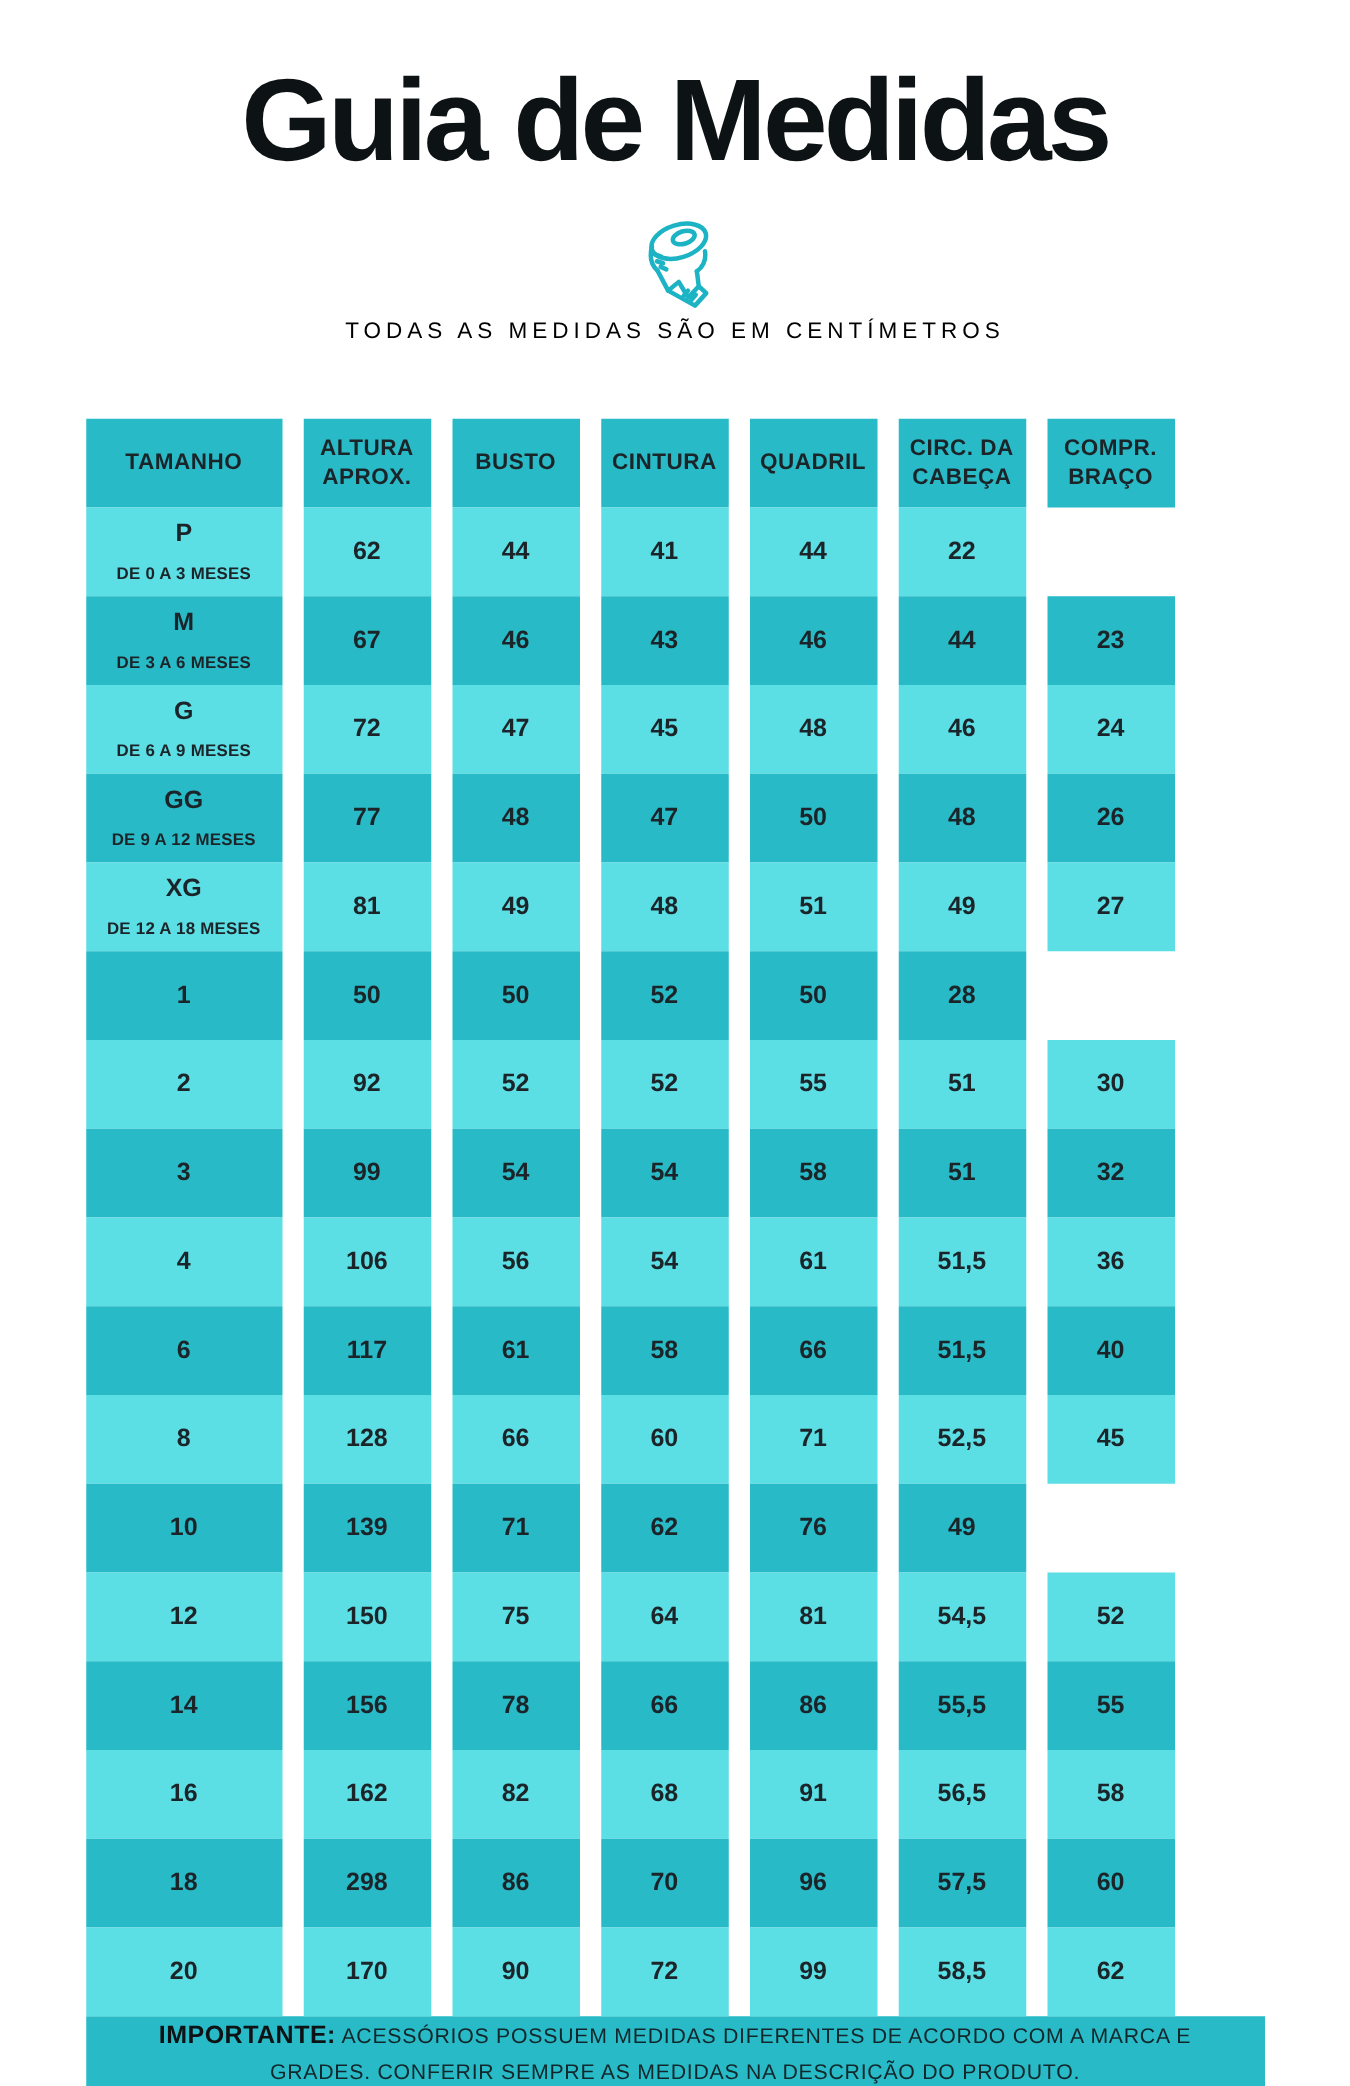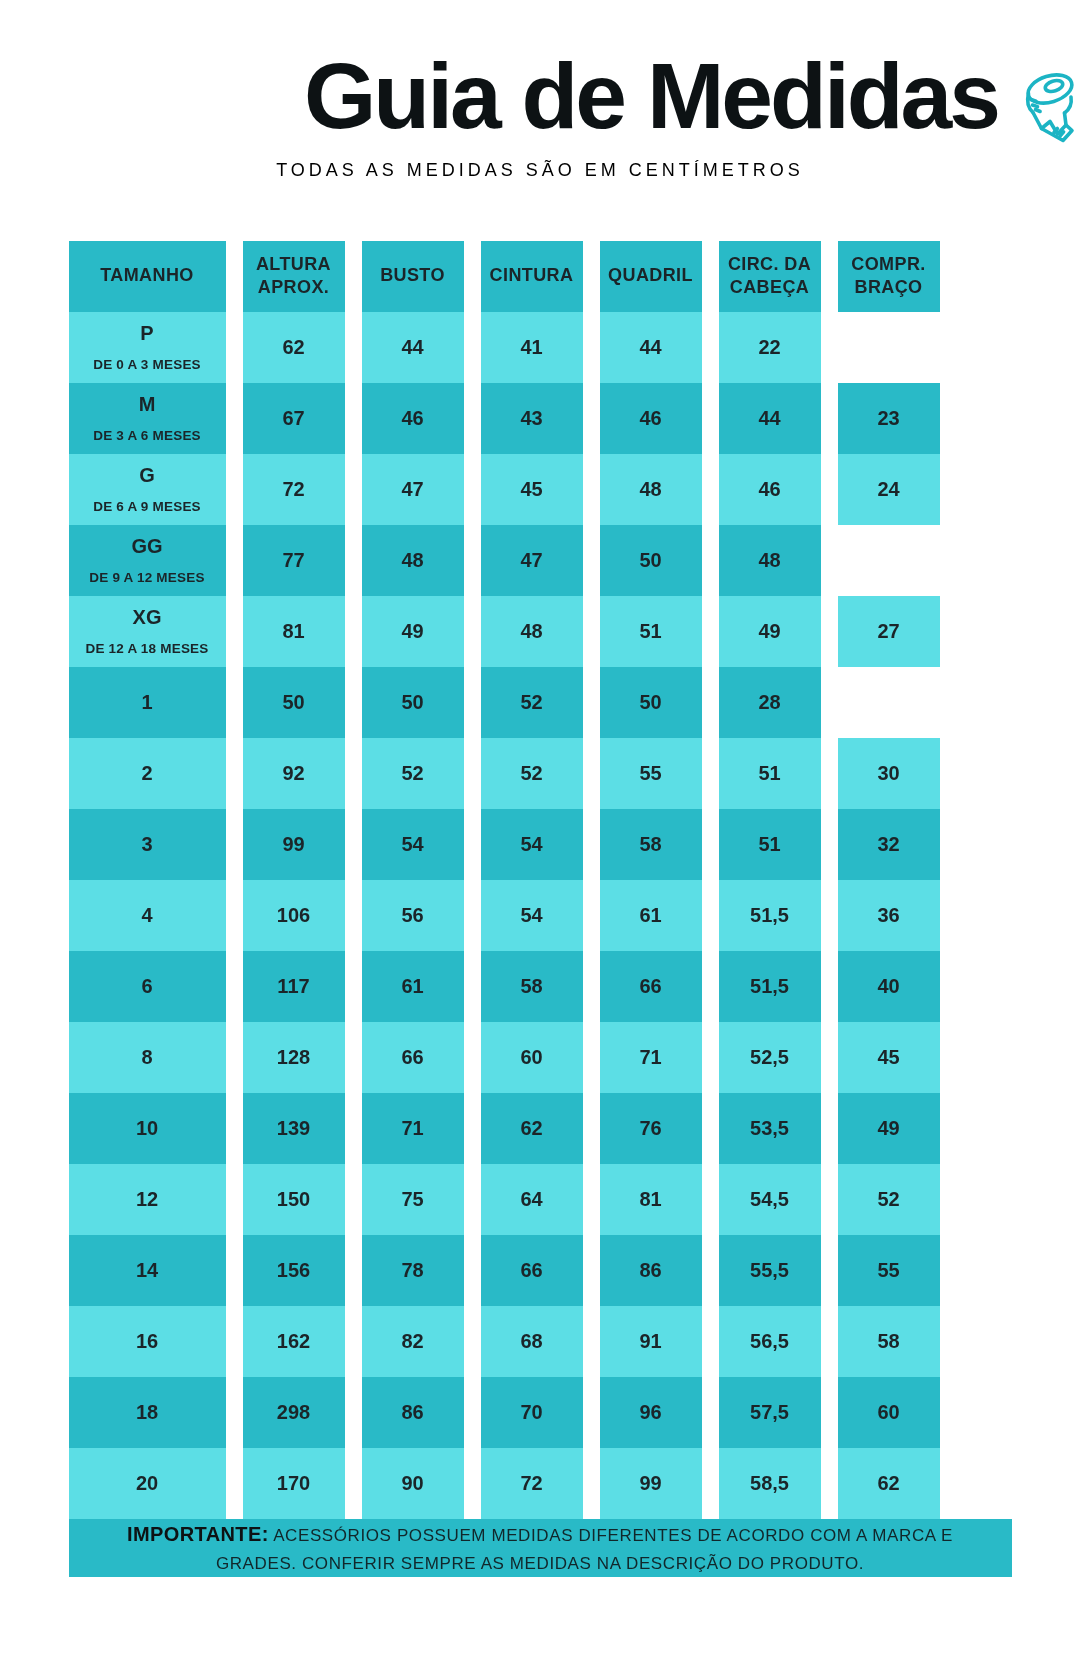--- a/index.html
+++ b/index.html
@@ -14,21 +14,21 @@
     width:1080px;height:1669px;
     font-family:"Liberation Sans", sans-serif;
     color:var(--ink);
     overflow:hidden;
   }
   .page{width:1080px;height:1669px;background:#fff;}
 
   
   .header{padding-top:48px;text-align:center;}
   .title-row{
-    display:flex;align-items:center;justify-content:flex-end;gap:16px;
+    display:flex;align-items:center;justify-content:flex-end;gap:16px;flex-direction:column;
   }
   .title{
     font-size:93px;font-weight:700;letter-spacing:-3px;
     color:#0d1214;line-height:1.05;
   }
   .tape-icon{display:inline-block;width:66px;height:78px;transform:translateY(10px);}
   .tape-icon svg{width:100%;height:100%;}
   .subtitle{
     margin-top:14px;
     font-size:18px;font-weight:400;letter-spacing:4px;
@@ -201,20 +201,23 @@
           </div>
           <div class="cell c-val">
             <div class="val">47</div>
           </div>
           <div class="cell c-val">
             <div class="val">50</div>
           </div>
           <div class="cell c-val">
             <div class="val">48</div>
           </div>
+          <div class="cell c-val">
+            <div class="val">26</div>
+          </div>
         </div>
         <div class="trow light">
           <div class="cell c-size">
             <div class="size-main">XG</div>
             <div class="size-age">DE 12 A 18 MESES</div>
           </div>
           <div class="cell c-val">
             <div class="val">81</div>
           </div>
           <div class="cell c-val">
@@ -376,23 +379,20 @@
             <div class="val">139</div>
           </div>
           <div class="cell c-val">
             <div class="val">71</div>
           </div>
           <div class="cell c-val">
             <div class="val">62</div>
           </div>
           <div class="cell c-val">
             <div class="val">76</div>
-          </div>
-          <div class="cell c-val">
-            <div class="val">53,5</div>
           </div>
           <div class="cell c-val">
             <div class="val">49</div>
           </div>
         </div>
         <div class="trow light">
           <div class="cell c-size">
             <div class="size-main">12</div>
           </div>
           <div class="cell c-val">

